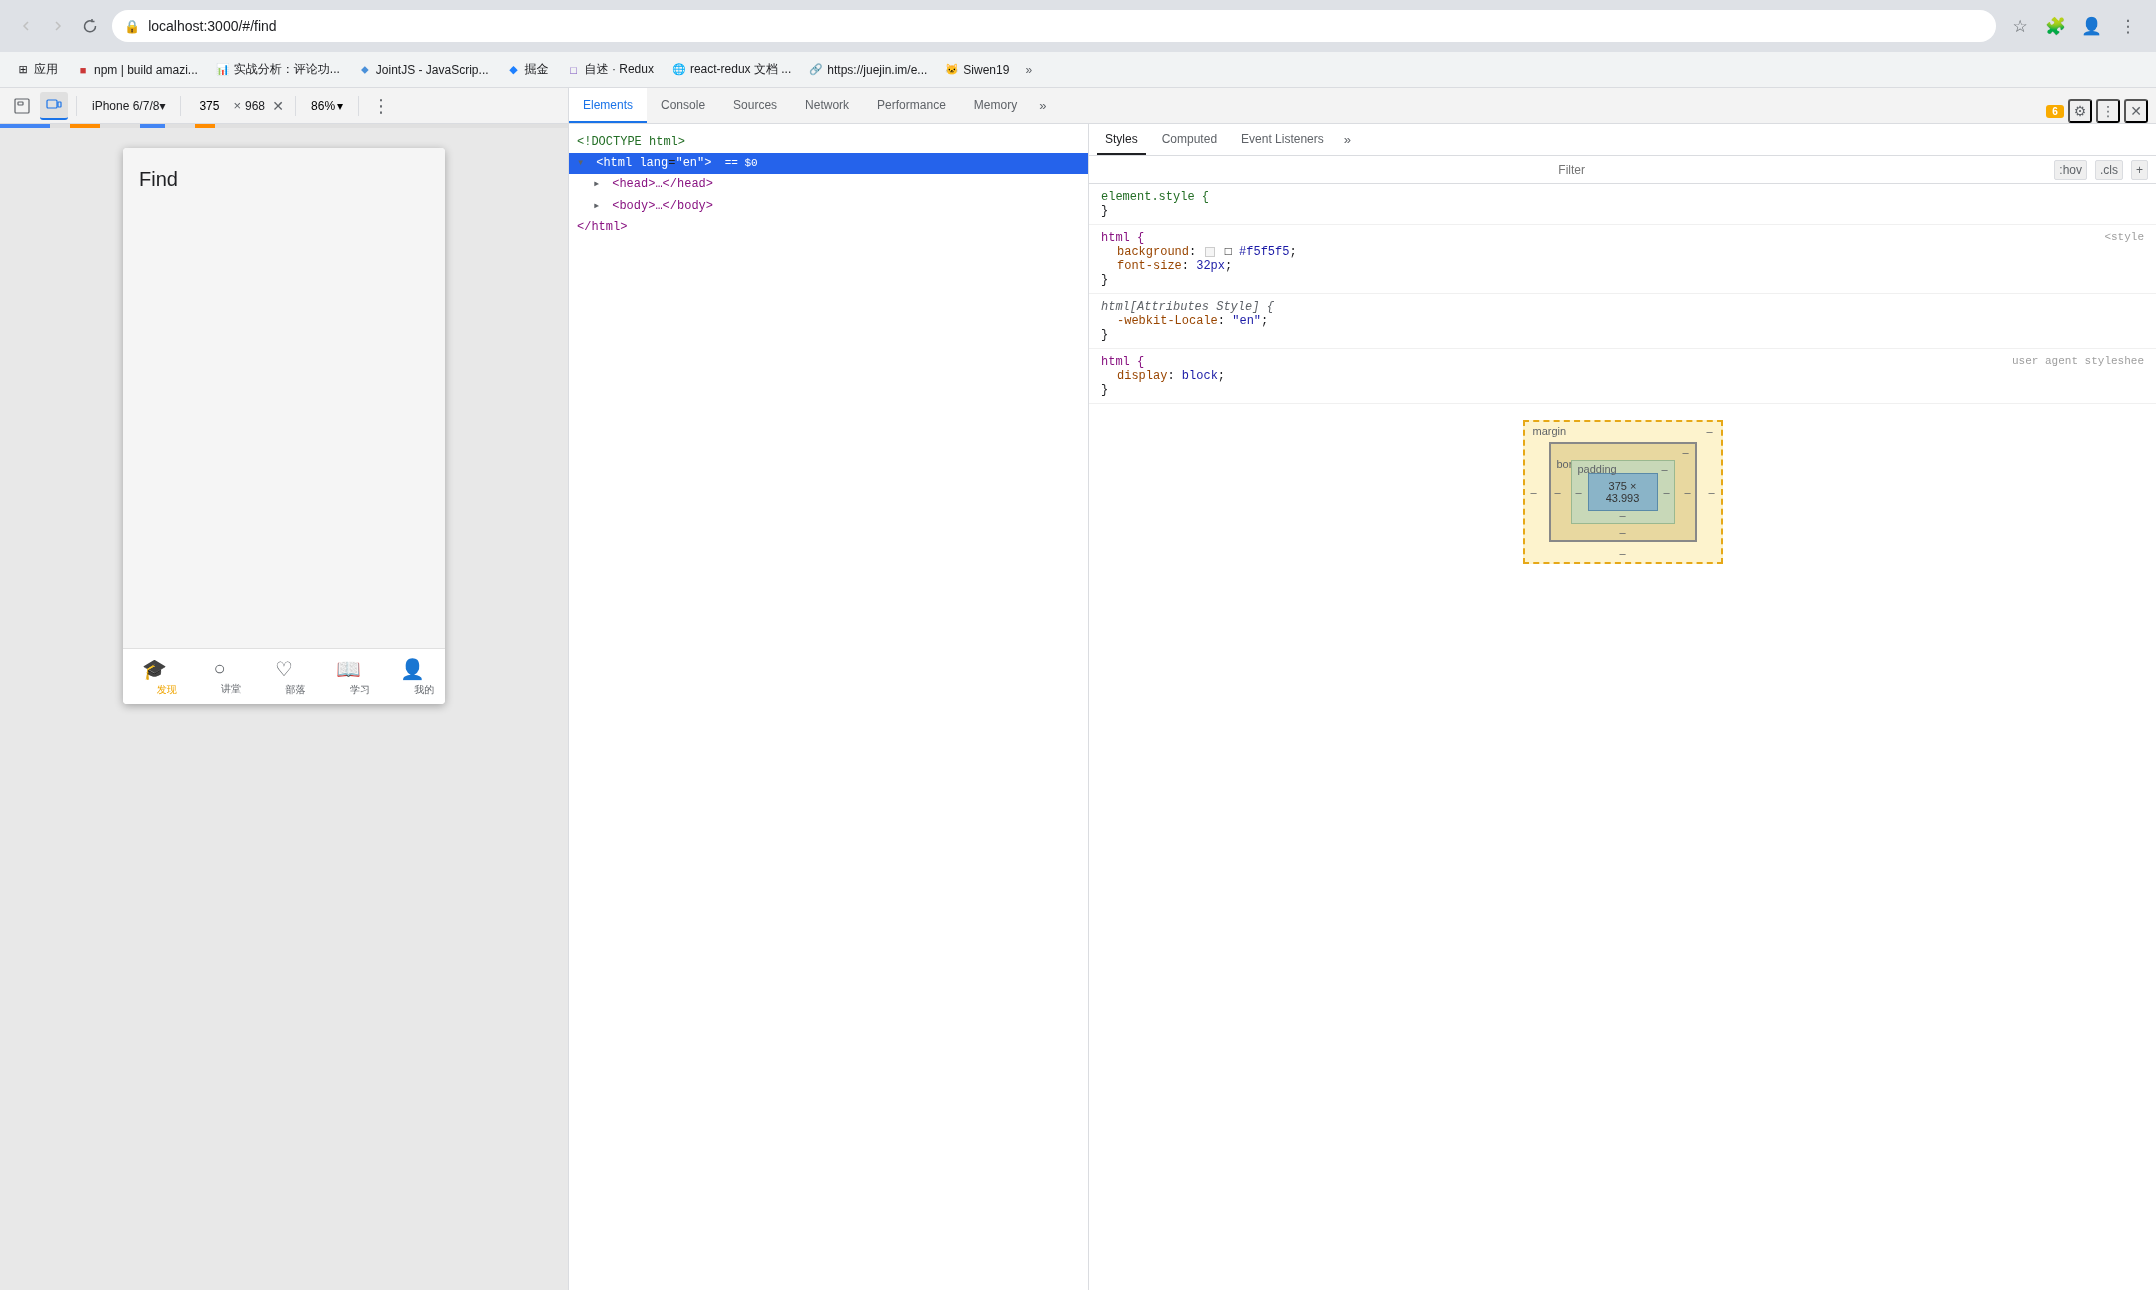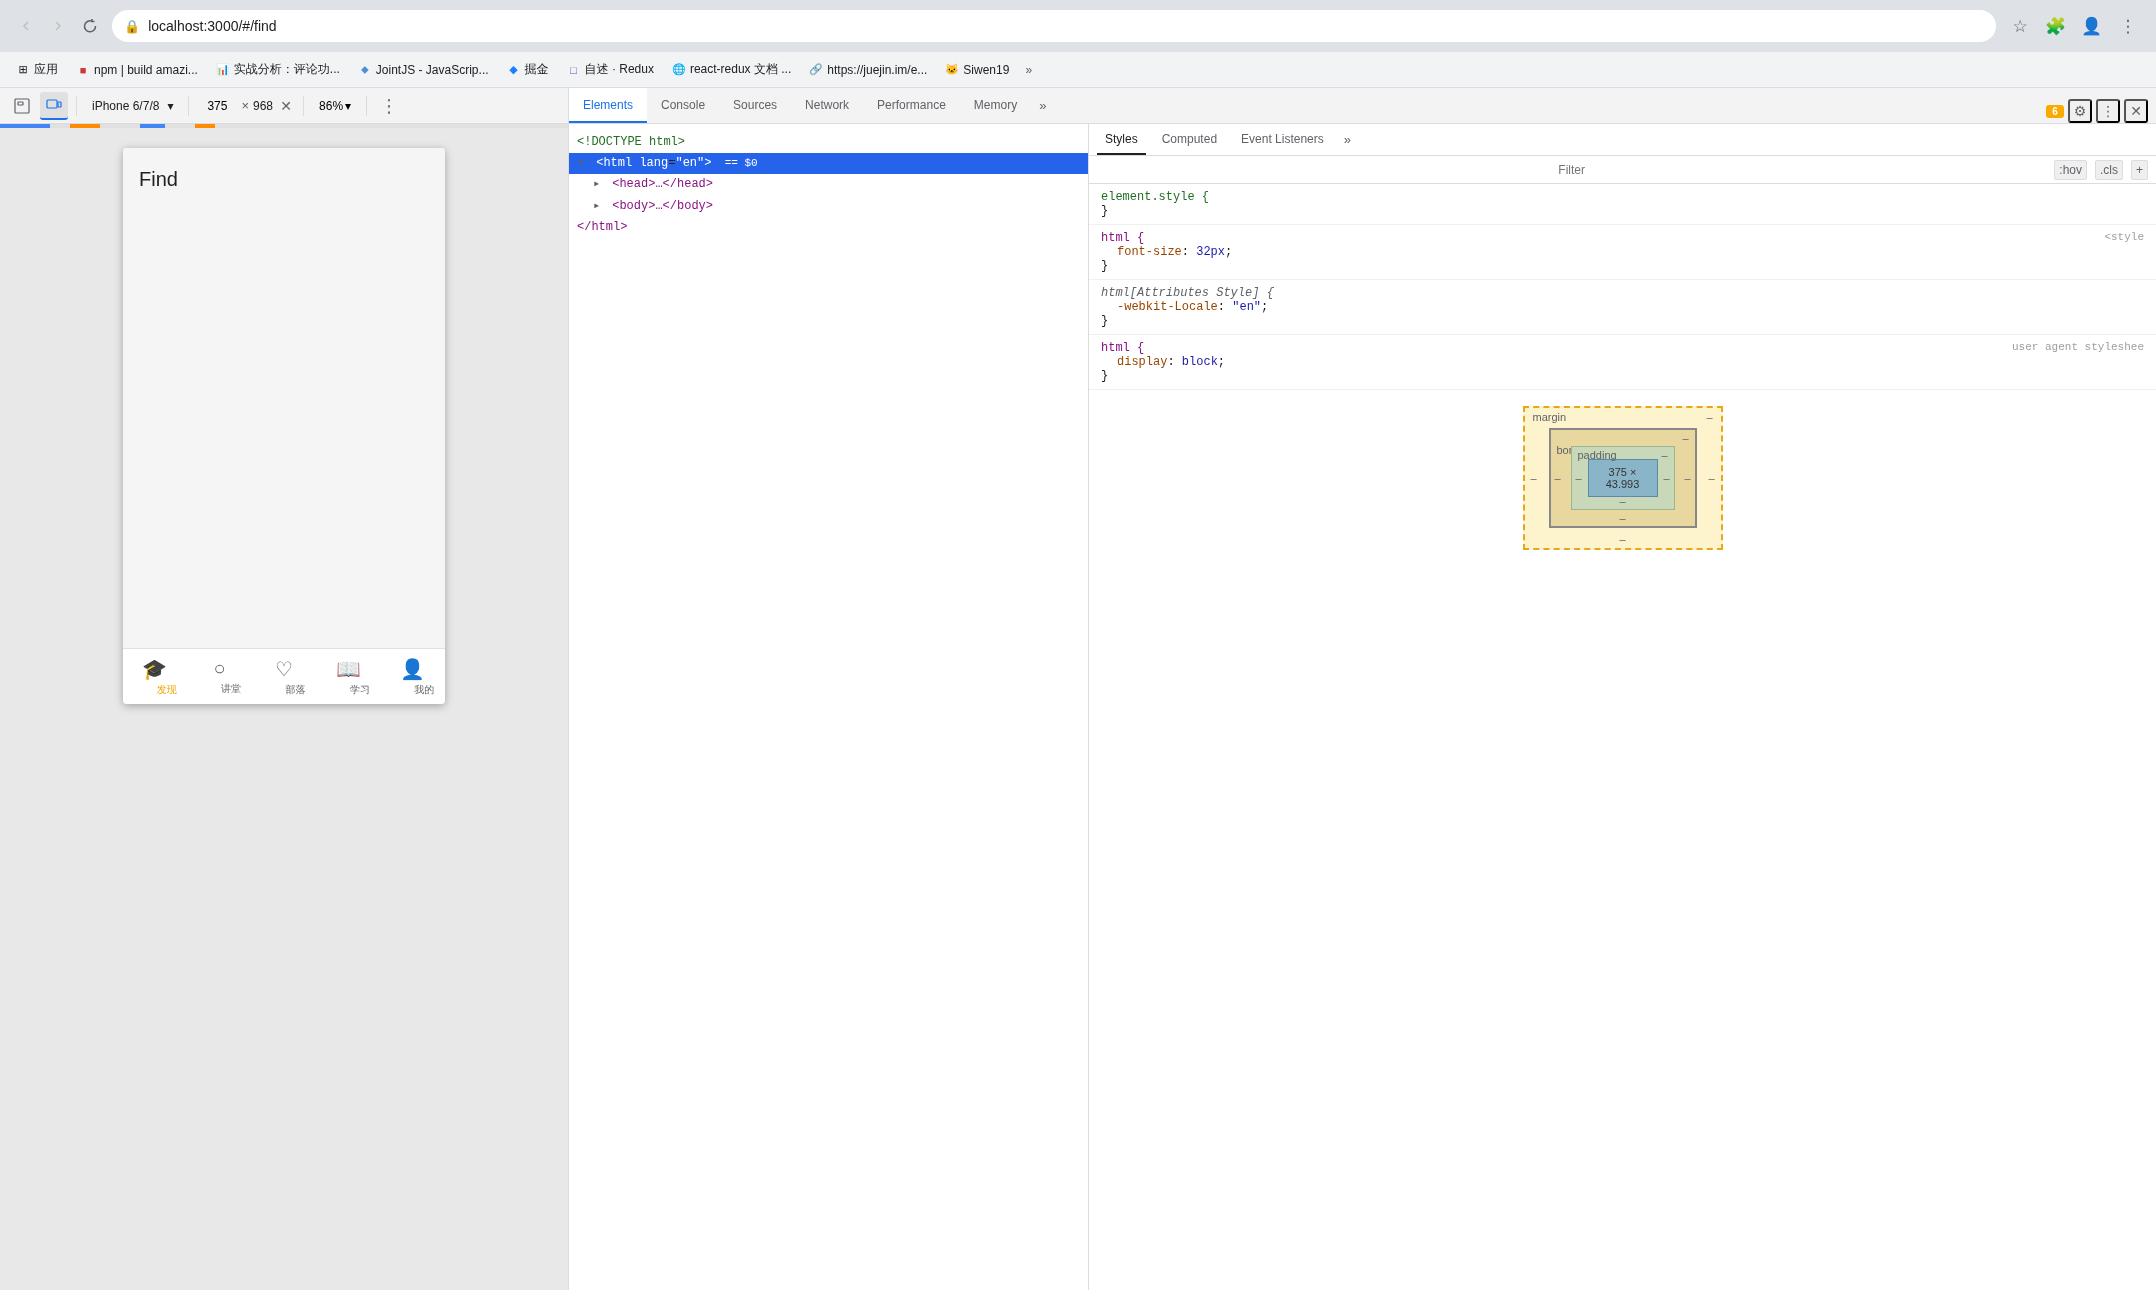--- a/index.html
+++ b/index.html
@@ -25,21 +25,21 @@
     .more-bookmarks { padding: 4px 6px; color: #5f6368; cursor: pointer; font-size: 12px; }
 
     
     .main-area { flex: 1; display: flex; overflow: hidden; }
 
     
     .mobile-preview { width: 568px; display: flex; flex-direction: column; background: #e8e8e8; }
 
     
     .devtools-toolbar { height: 36px; background: #f3f3f3; border-bottom: 1px solid #dadce0; display: flex; align-items: center; padding: 0 8px; gap: 4px; }
-    .device-selector { display: flex; align-items: center; gap: 8px; font-size: 12px; color: #202124; cursor: pointer; border: 1px solid transparent; border-radius: 3px; padding: 3px 6px; }
+    .device-selector { display: flex; align-items: center; gap: 0; font-size: 12px; color: #202124; cursor: pointer; border: 1px solid transparent; border-radius: 3px; padding: 3px 6px; }
     .dim-display { display: flex; align-items: center; gap: 4px; font-size: 12px; color: #202124; }
     .dim-input { width: 40px; border: none; background: transparent; font-size: 12px; text-align: center; outline: none; }
     .dim-separator { color: #5f6368; font-size: 13px; }
     .dim-close { width: 18px; height: 18px; display: flex; align-items: center; justify-content: center; cursor: pointer; color: #5f6368; border-radius: 2px; font-size: 14px; }
     .zoom-selector { display: flex; align-items: center; gap: 2px; font-size: 12px; cursor: pointer; border: 1px solid transparent; border-radius: 3px; padding: 3px 6px; }
     .toolbar-divider { width: 1px; height: 20px; background: #dadce0; margin: 0 4px; }
     .toolbar-more-btn { width: 28px; height: 28px; display: flex; align-items: center; justify-content: center; cursor: pointer; color: #5f6368; border-radius: 3px; font-size: 18px; }
 
     
     .device-icon-btn { width: 28px; height: 28px; border: none; background: none; cursor: pointer; display: flex; align-items: center; justify-content: center; color: #5f6368; border-radius: 3px; font-size: 14px; }
@@ -361,20 +361,26 @@
             <div><span class="rule-selector">element.style {</span></div>
             <div><span class="rule-brace">}</span></div>
           </div>
 
           <div class="style-rule">
             <div>
               <span class="rule-selector type">html {</span>
               <span class="rule-source">&lt;style</span>
             </div>
             <div>
+              <span class="prop-name">background</span><span class="prop-colon">:</span>
+              <span style="display:inline-block; width:10px; height:10px; background:#f5f5f5; border:1px solid #ccc; vertical-align:middle; margin:0 2px; cursor:pointer;"></span>
+              <span style="color:#222;">□</span>
+              <span class="prop-value">#f5f5f5</span><span class="prop-colon">;</span>
+            </div>
+            <div>
               <span class="prop-name">font-size</span><span class="prop-colon">:</span>
               <span class="prop-value"> 32px</span><span class="prop-colon">;</span>
             </div>
             <div><span class="rule-brace">}</span></div>
           </div>
 
           <div class="style-rule">
             <div>
               <span class="rule-selector" style="color:#5f6368; font-style:italic;">html[Attributes Style] {</span>
             </div>

